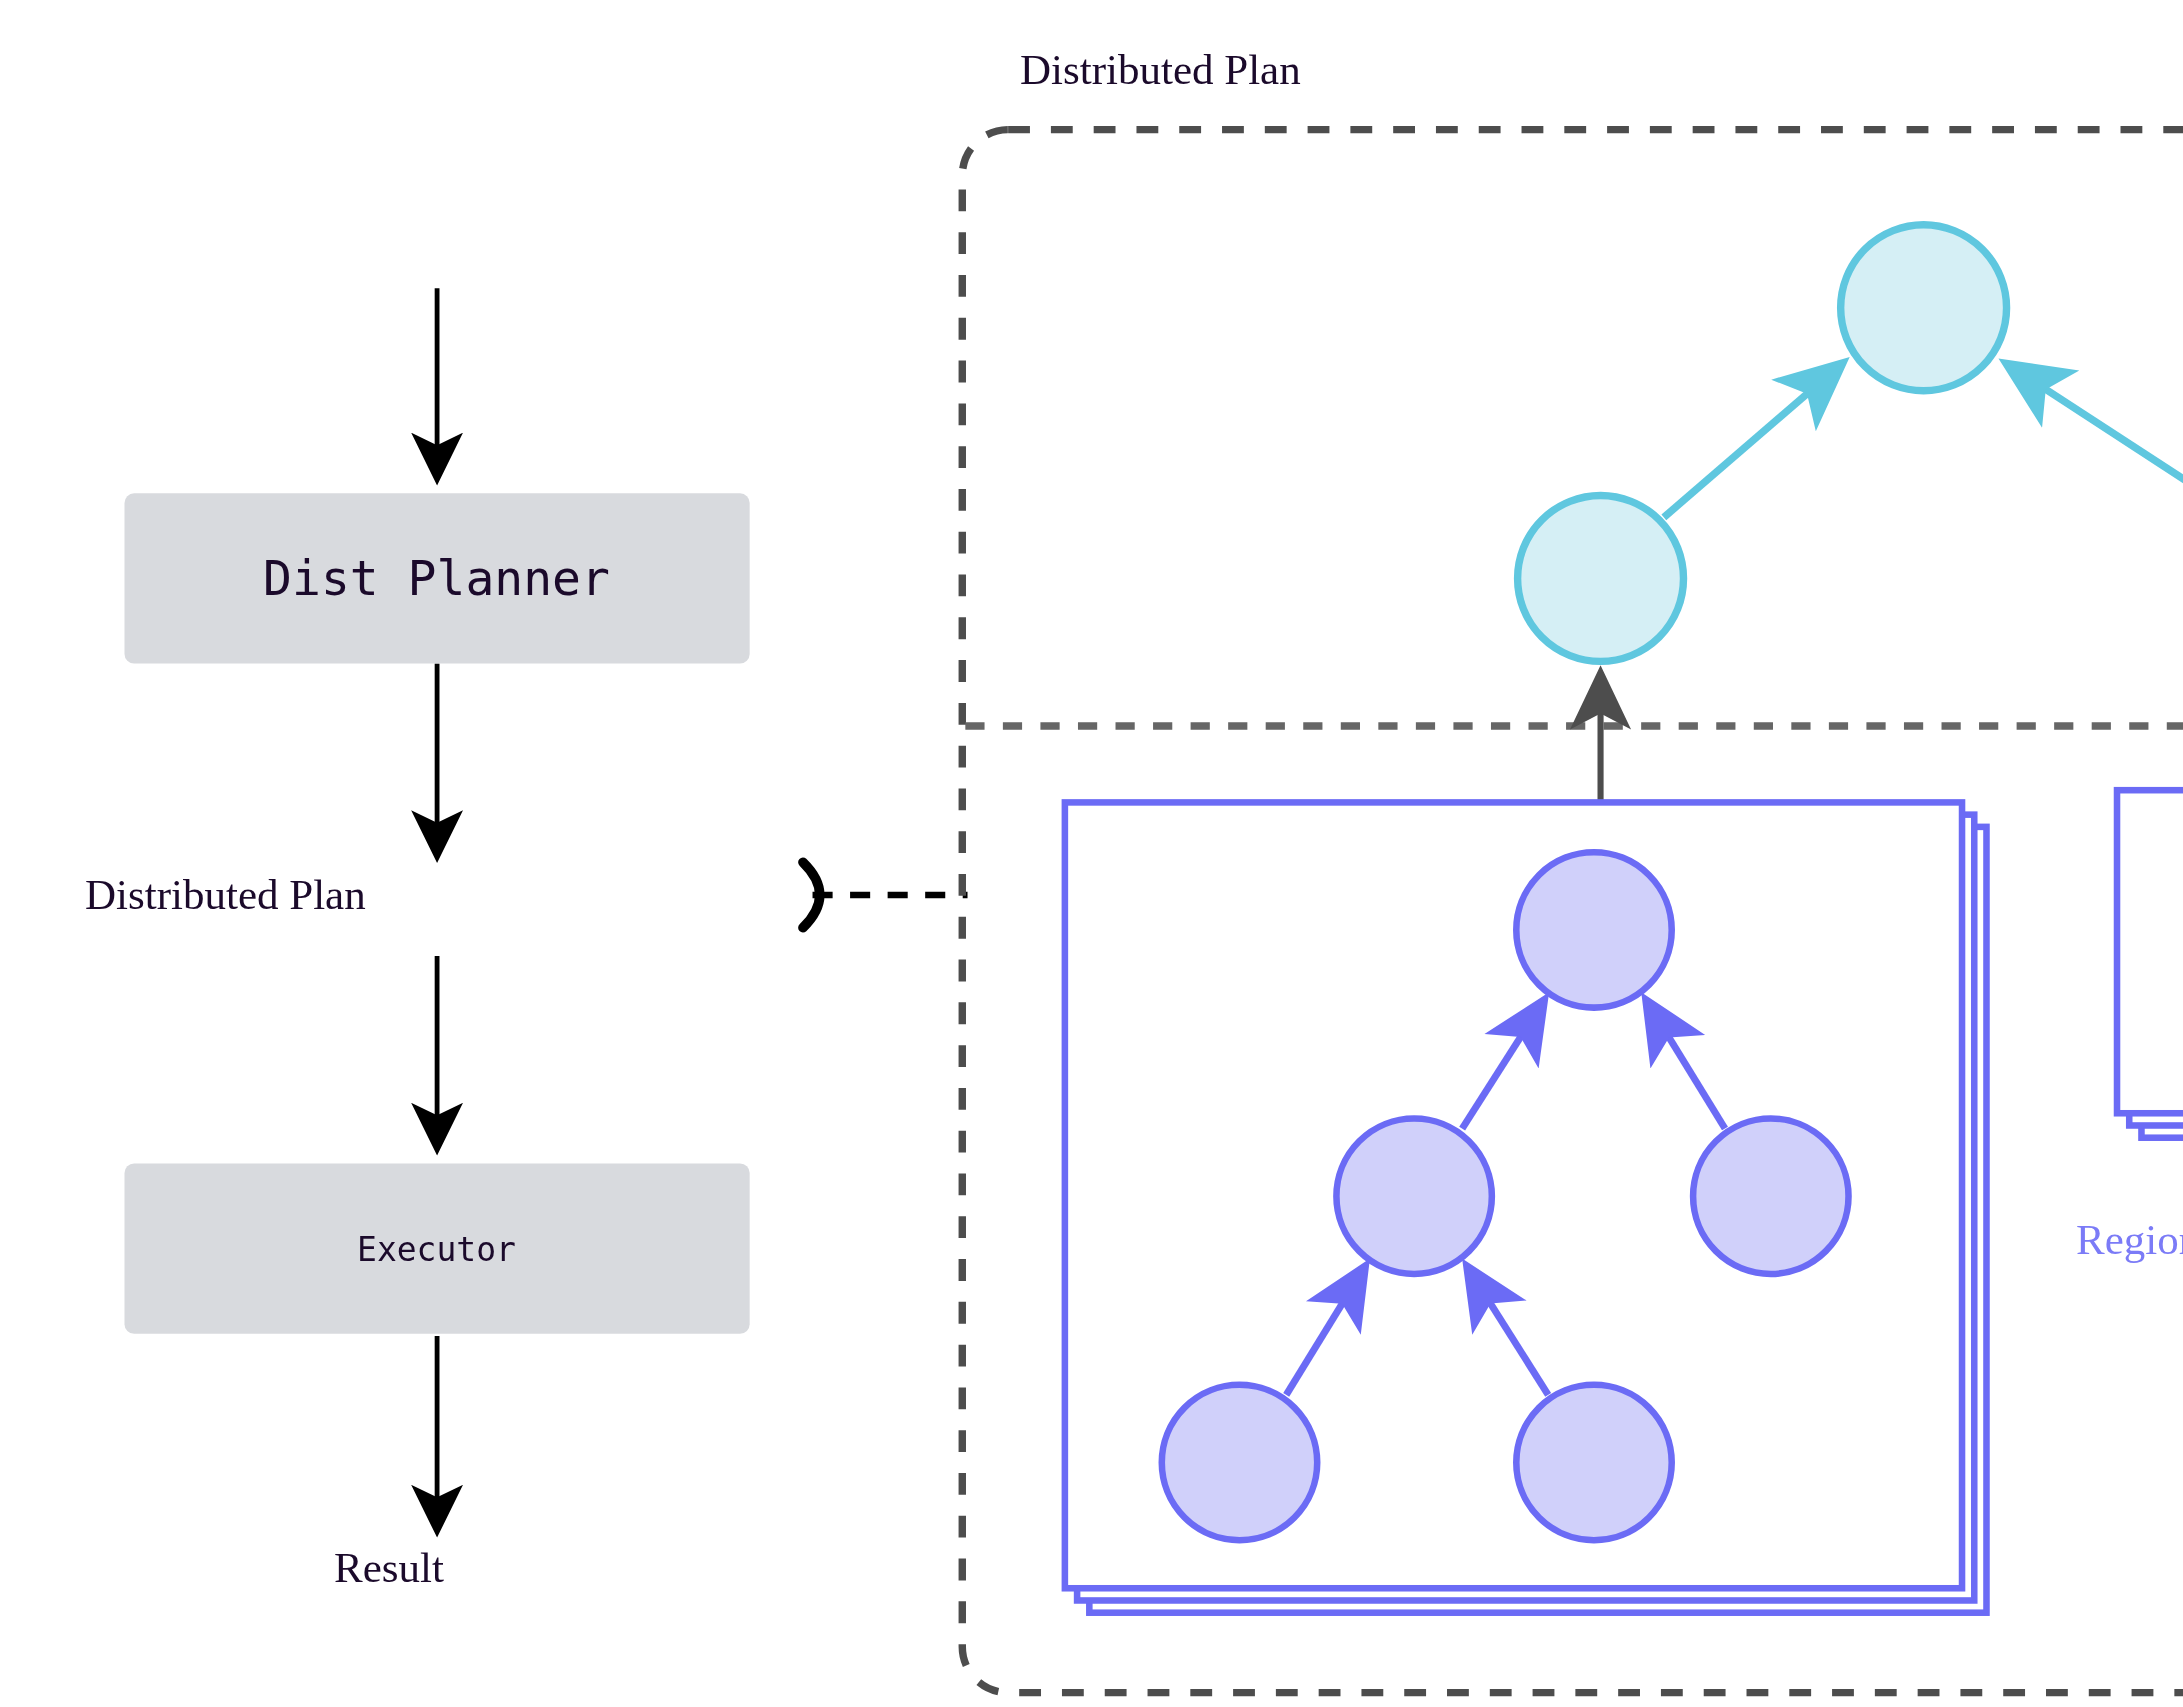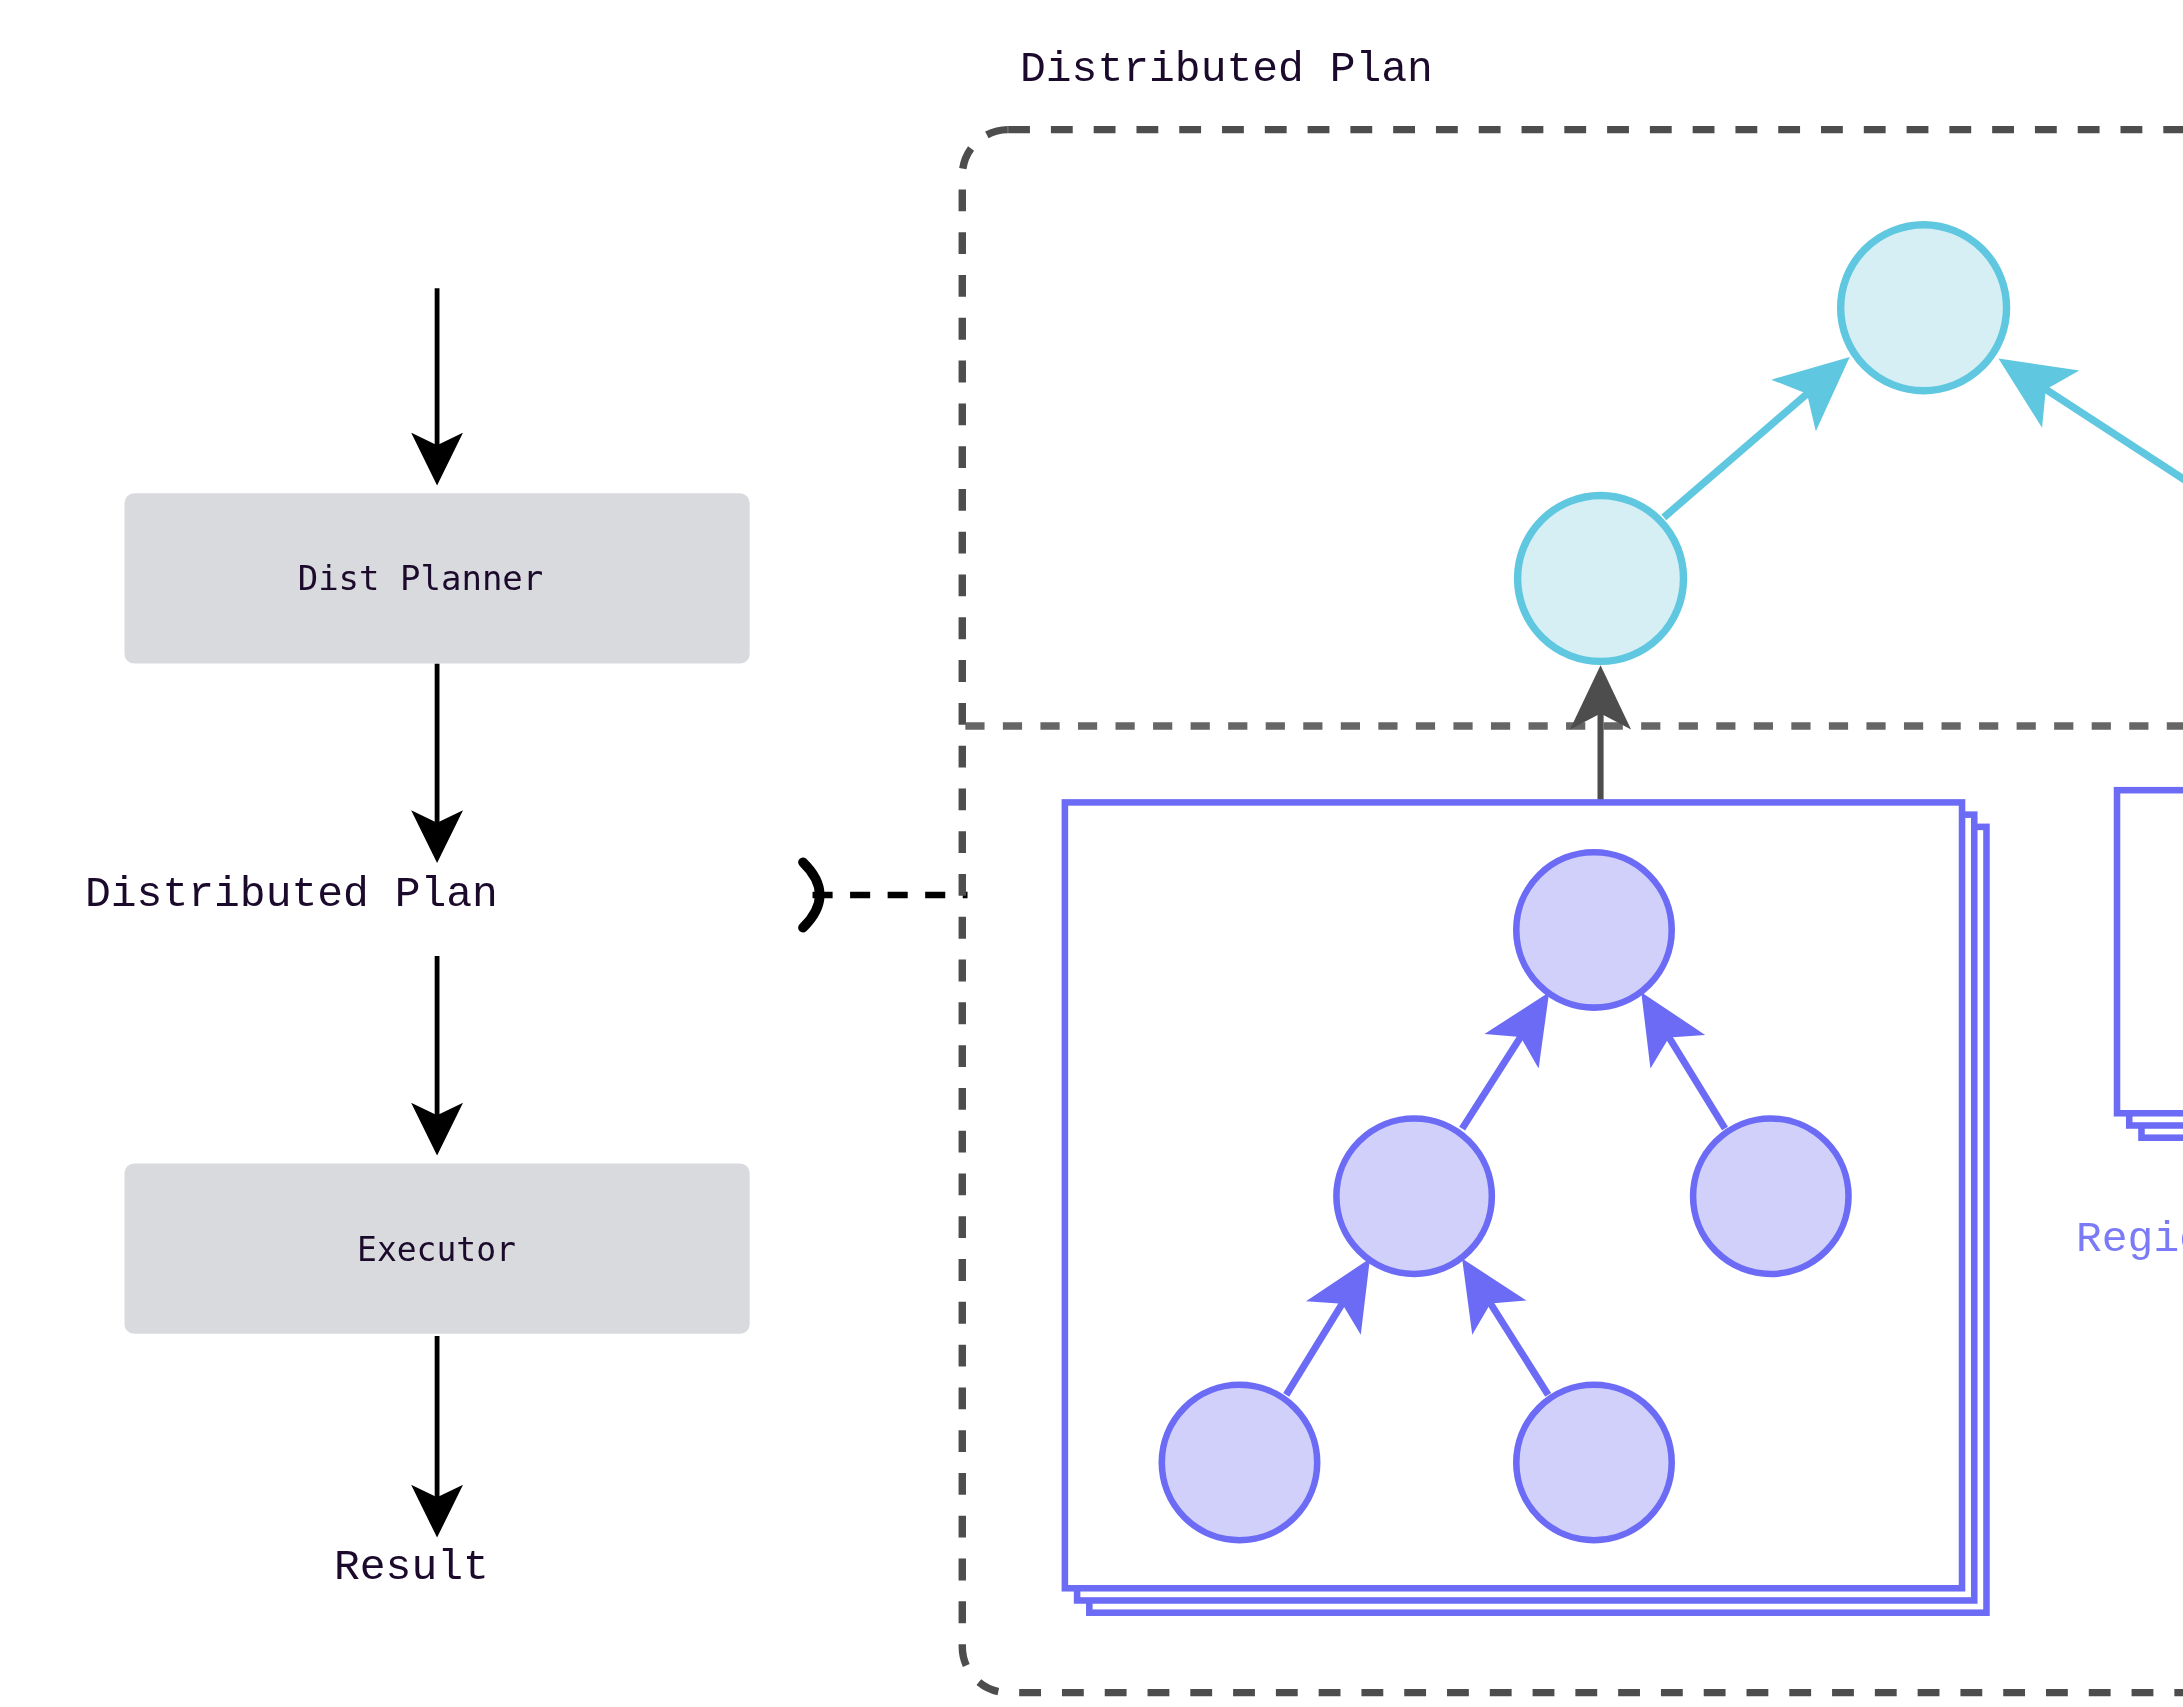--- a/index.html
+++ b/index.html
@@ -17,21 +17,21 @@
   }
   .svg-layer {
     position: absolute;
     left: 0;
     top: 0;
     width: 3188px;
     height: 1707px;
   }
   .lbl {
     position: absolute;
-    font-family: Liberation Mono, monospace;
+    font-family: Liberation Serif, serif;
     color: #1b0a2b;
     white-space: pre;
     line-height: 1;
   }
   .lbl-dark  { color: #1b0a2b; }
   .lbl-purple{ color: #7b7bf7; }
   .boxlabel {
     position: absolute;
     display: flex;
     align-items: center;
@@ -111,21 +111,21 @@
 
     <g>
       <rect x="4904" y="1866" width="930" height="740" fill="#ffffff" stroke="#6b6bf5" stroke-width="15"></rect>
       <rect x="4876" y="1838" width="930" height="740" fill="#ffffff" stroke="#6b6bf5" stroke-width="15"></rect>
       <rect x="4848" y="1810" width="930" height="740" fill="#ffffff" stroke="#6b6bf5" stroke-width="15"></rect>
       <circle cx="5252" cy="2132" r="178" fill="#d0d0fa" stroke="#6b6bf5" stroke-width="15"></circle>
     </g>
   </svg>
 
 
-  <div class="boxlabel" style="left:108px; top:493px; width:625px; height:170px; font-size:34px;">Dist Planner</div>
+  <div class="boxlabel" style="left:124px; top:493px; width:625px; height:170px; font-size:48px;">Dist Planner</div>
 
   <div class="lbl lbl-dark" style="left:85px; top:873px; font-size:43px;">Distributed Plan</div>
 
   <div class="boxlabel" style="left:124px; top:1164px; width:625px; height:170px; font-size:33px;">Executor</div>
 
   <div class="lbl lbl-dark" style="left:306px; top:1546px; font-size:43px;margin-left:28px;">Result</div>
 
   <div class="lbl lbl-dark" style="left:1020px; top:48px; font-size:43px;">Distributed Plan</div>
 
   <div class="lbl lbl-purple" style="left:2076px; top:1218px; font-size:43px;">Regions</div>

